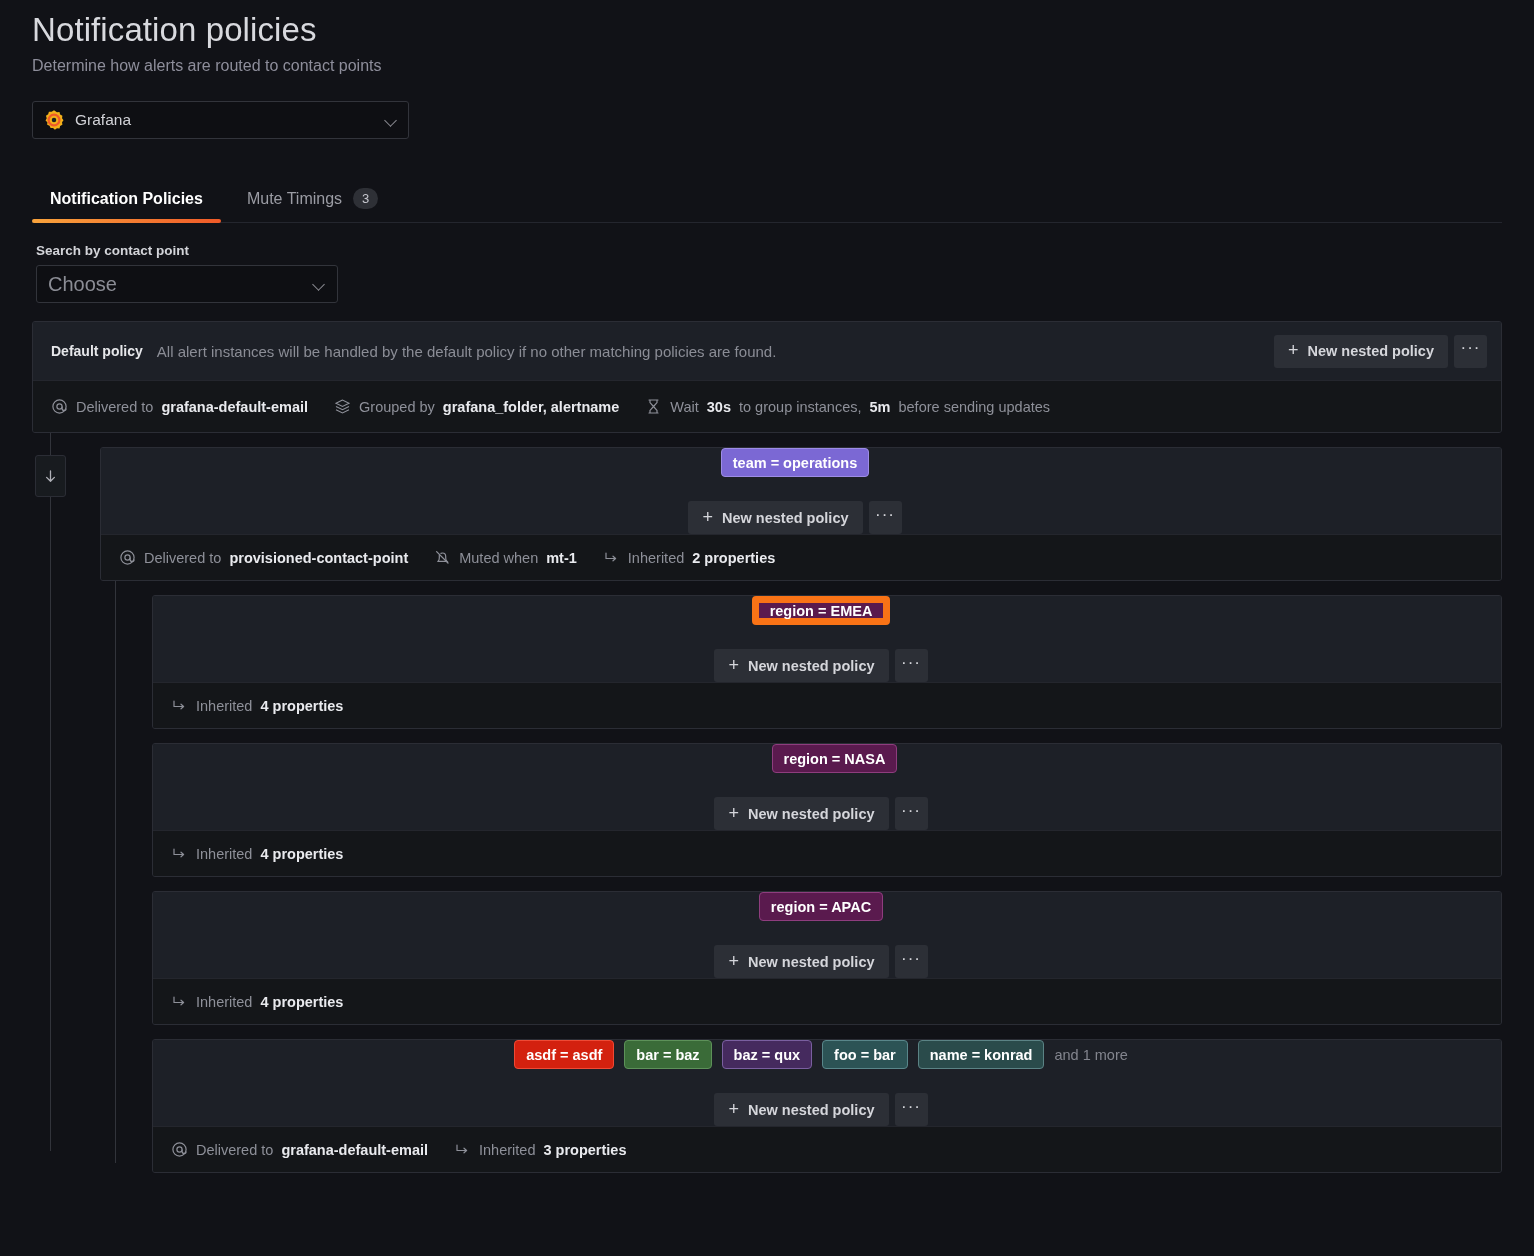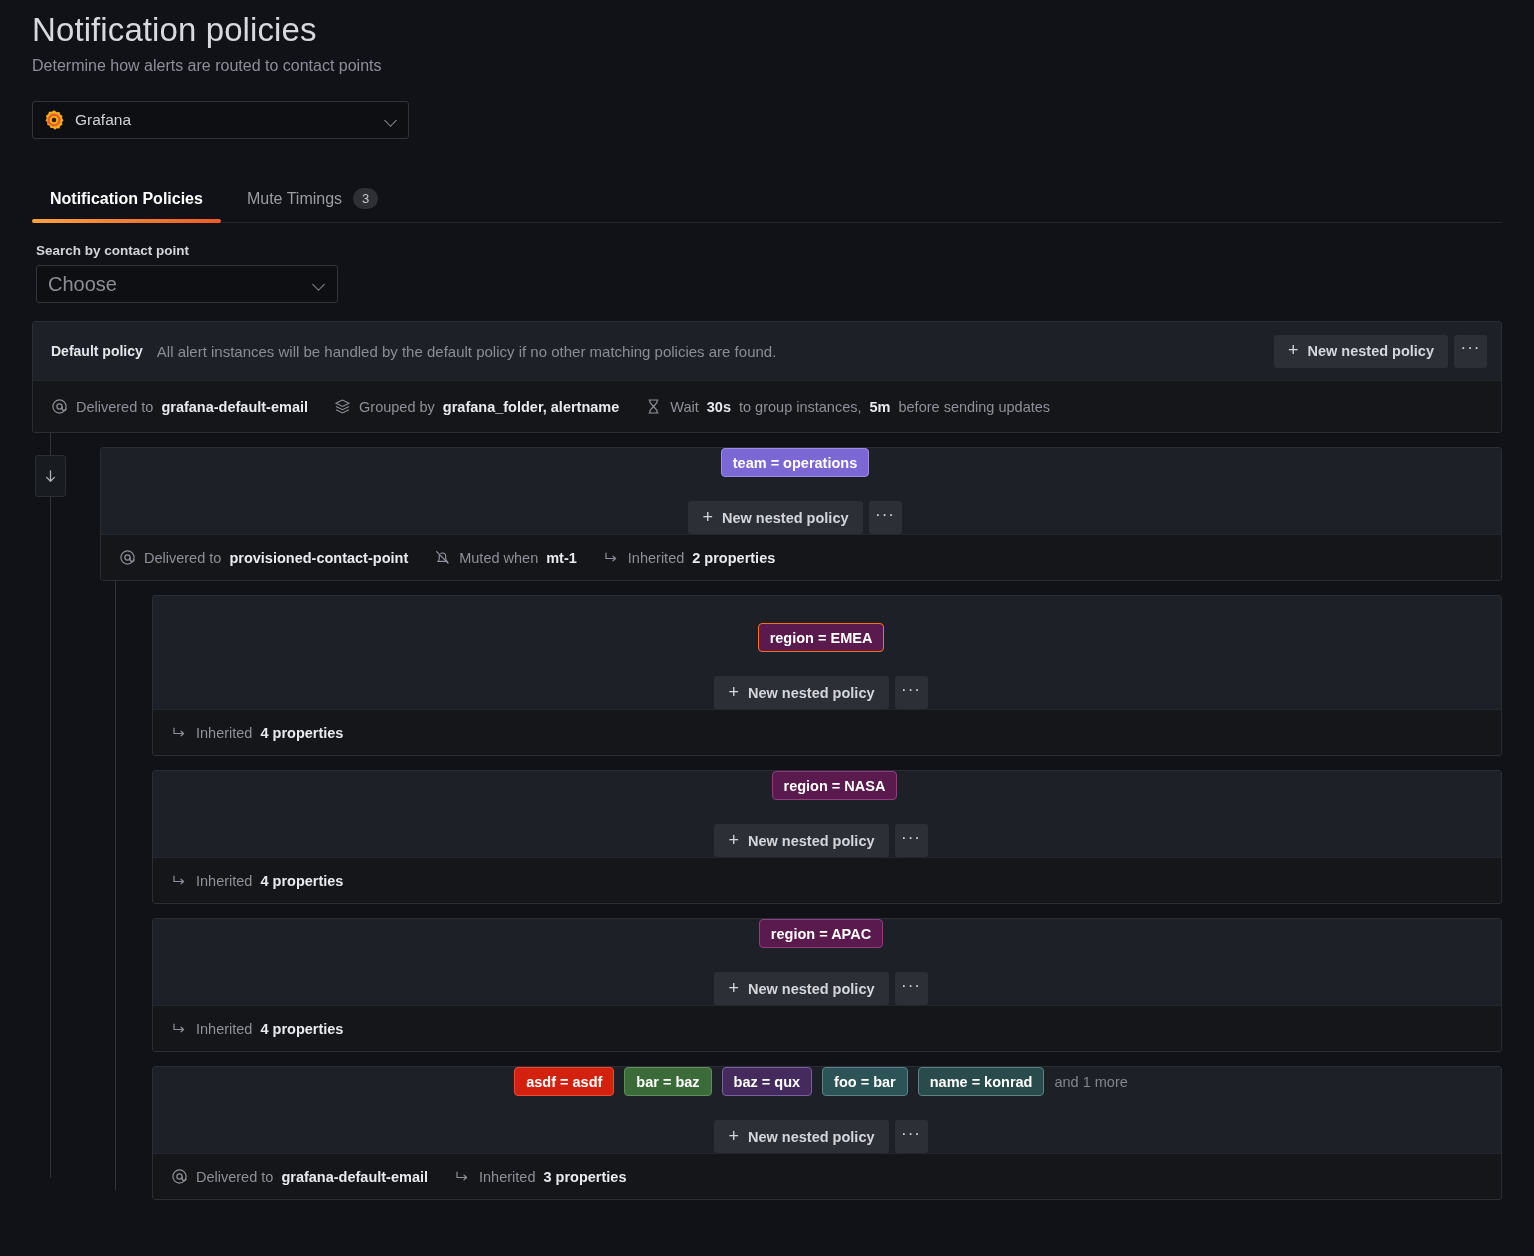--- a/index.html
+++ b/index.html
@@ -488,21 +488,21 @@
           </span>
         </div>
       </div>
 
       <div class="grandchild-wrap">
         <div class="vline"></div>
 
         <div class="policy-card">
           <div class="policy-head nested-head-compact matchers">
             <div class="chip-row">
-              <span class="chip" style="background:#5a1a4e;border:1px solid #f97316;margin-top:27px;">region = EMEA</span>
+              <span class="chip" style="background:#5a1a4e;border:7px solid #f97316;">region = EMEA</span>
             </div>
             <span class="spacer"></span>
             <div class="btn-group">
               <button class="btn">
                 <span class="plus">+</span>
                 <span>New nested policy</span>
               </button>
               <div class="btn-icon">
                 <span>···</span>
               </div>

